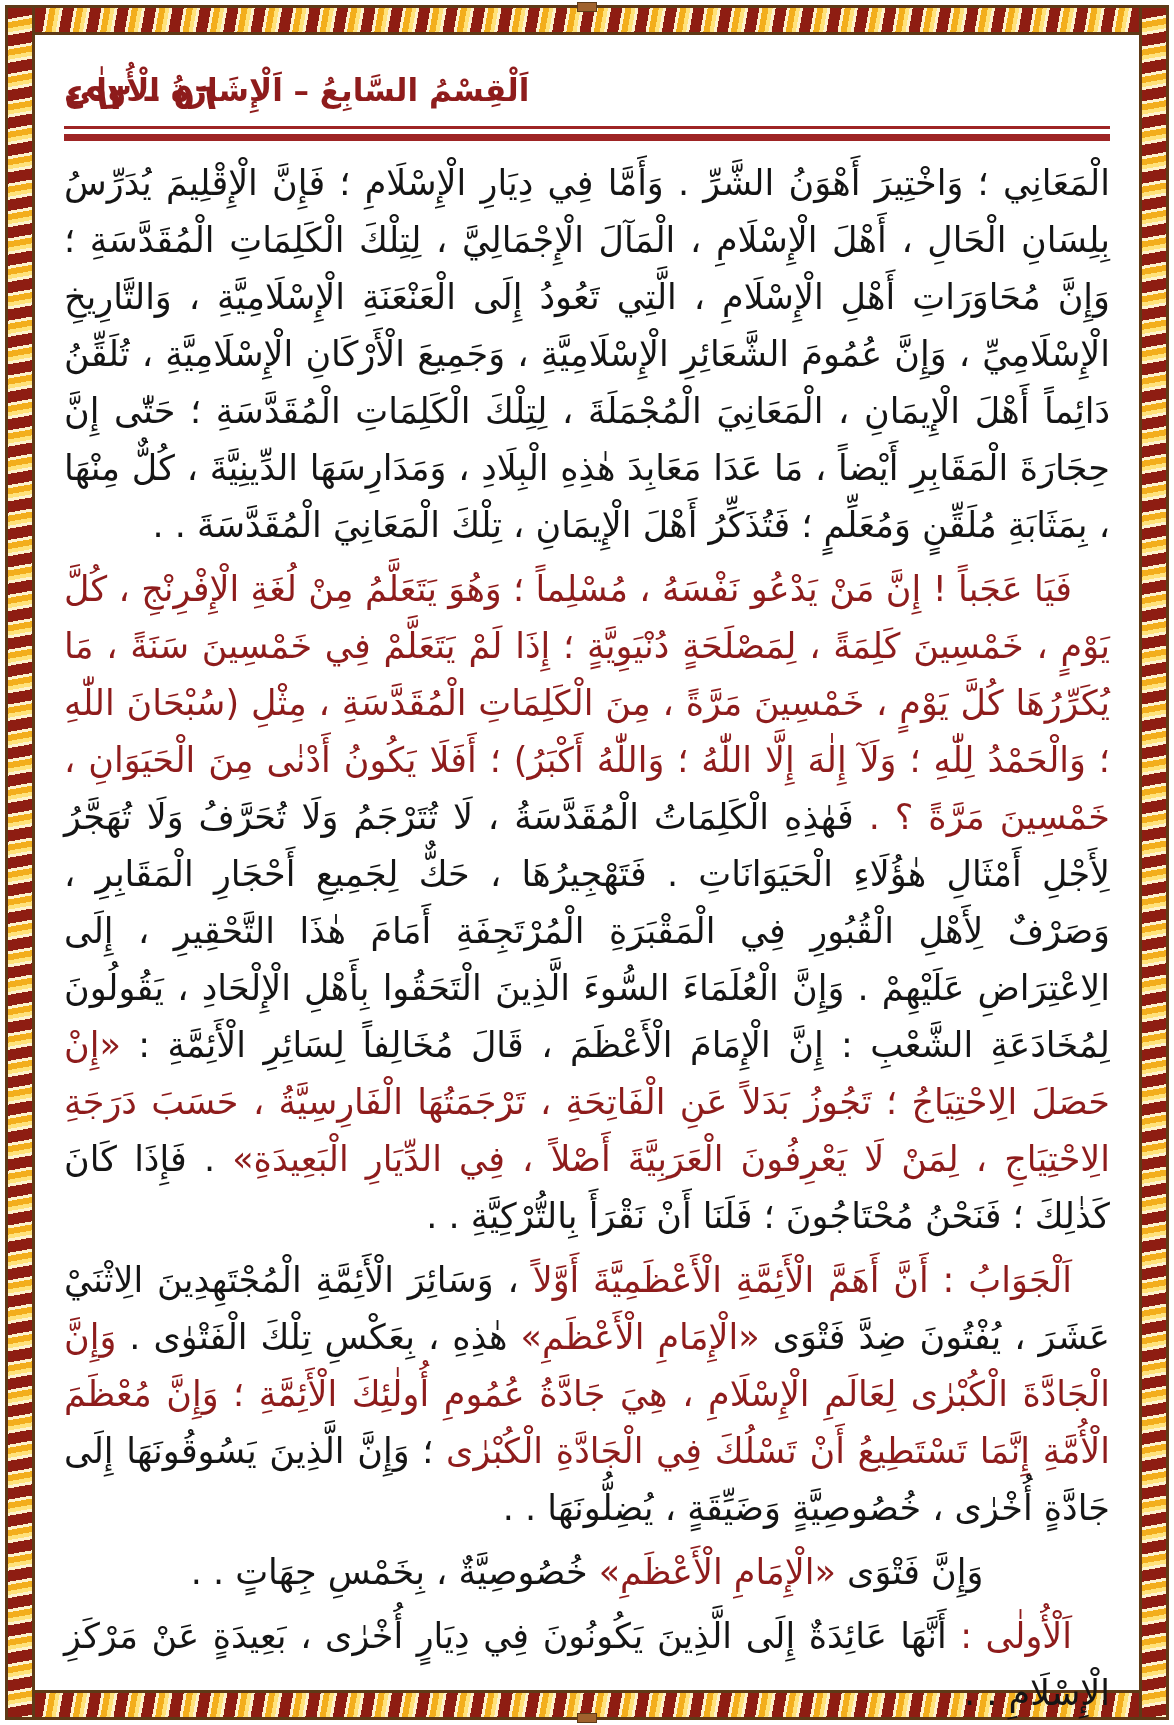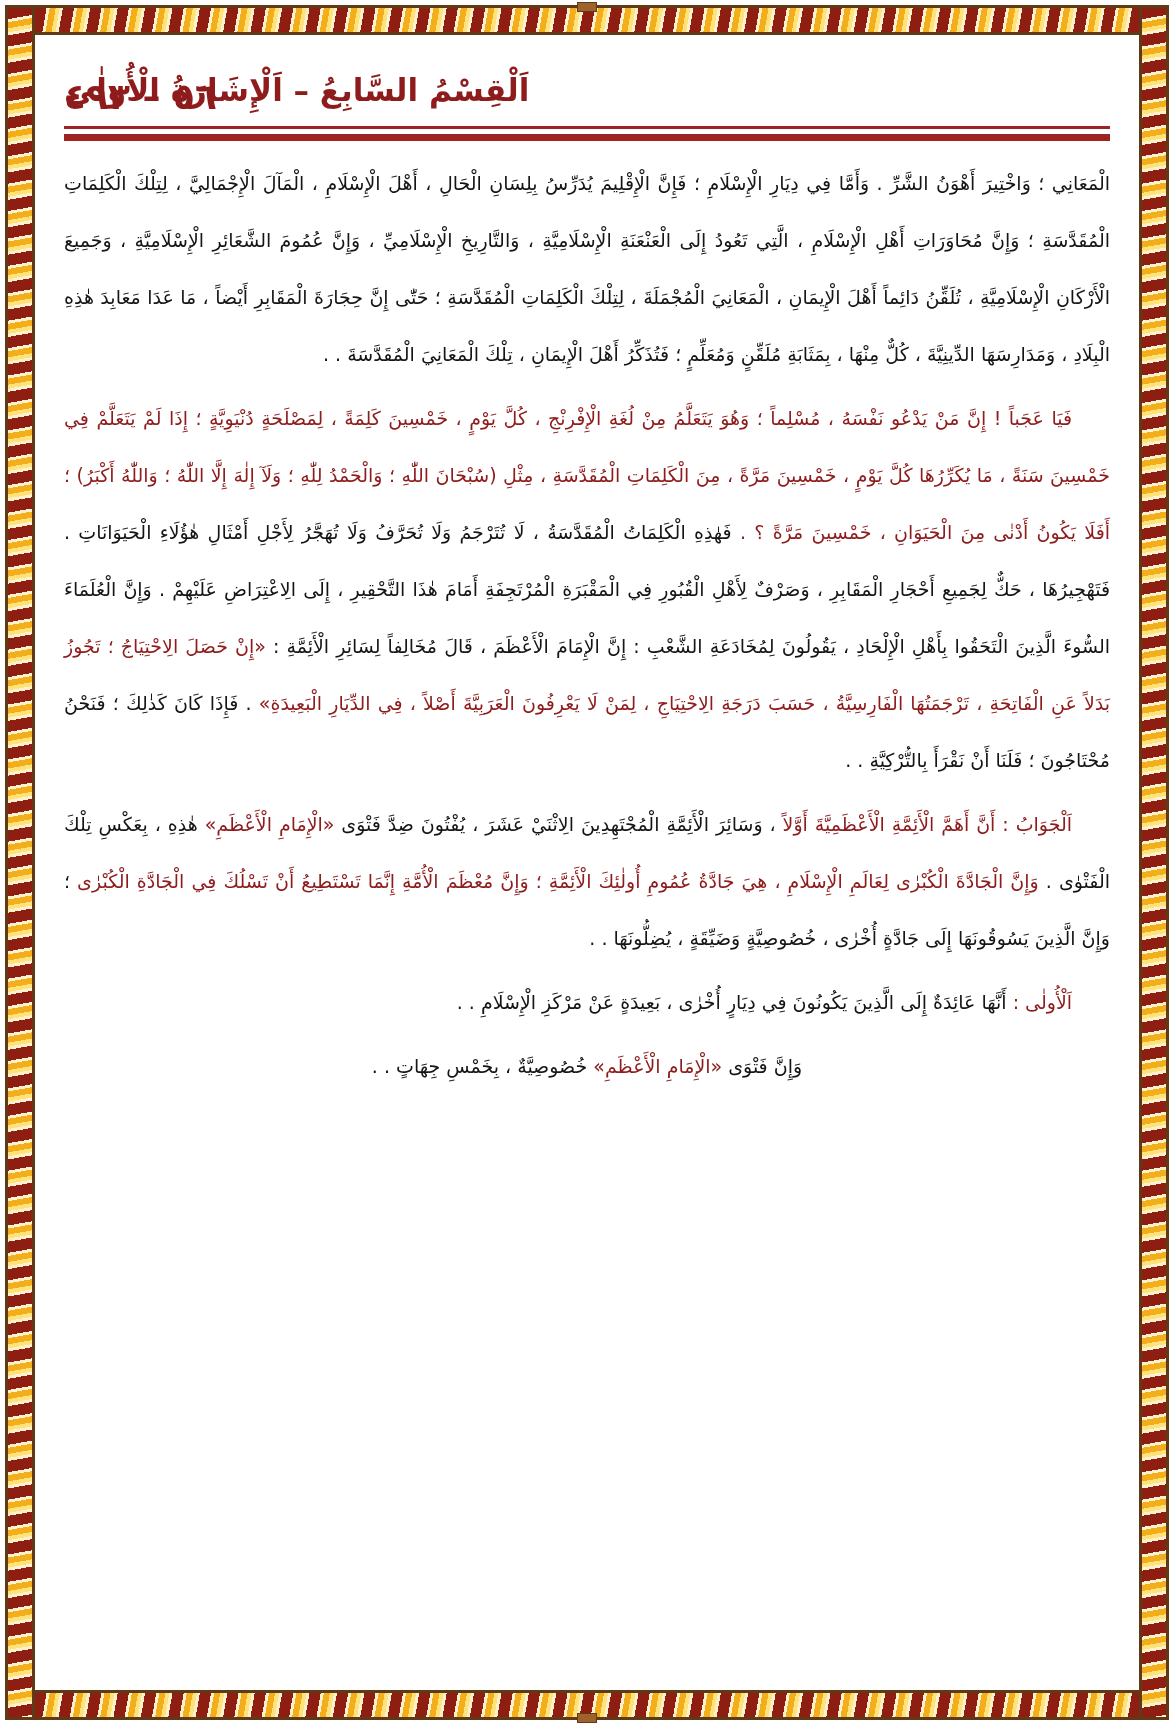--- a/index.html
+++ b/index.html
@@ -81,21 +81,21 @@
   }
   .rule {
     border-top: 3px solid #9e2424;
     border-bottom: 7px solid #9e2424;
     height: 5px;
     margin: 4px 0 14px 0;
   }
   .text-body {
     direction: rtl;
     text-align: justify;
-    font-size: 19px;
+    font-size: 35px;
     line-height: 57px;
     color: #151515;
   }
   .para { margin: 0 0 7px 0; }
   .para.indent { text-indent: 38px; }
   .para.centered { text-align: center; text-indent: 0; }
   .seg-black { color: #151515; font-weight: normal; }
   .seg-red   { color: #8e1c1c; font-weight: normal; }
 </style>
 </head>
@@ -122,19 +122,19 @@
     <div class="rule"></div>
 
     <div class="text-body">
 
       <p class="para"><span class="seg-black">الْمَعَانِي ؛ وَاخْتِيرَ أَهْوَنُ الشَّرِّ . وَأَمَّا فِي دِيَارِ الْإِسْلَامِ ؛ فَإِنَّ الْإِقْلِيمَ يُدَرِّسُ بِلِسَانِ الْحَالِ ، أَهْلَ الْإِسْلَامِ ، الْمَآلَ الْإِجْمَالِيَّ ، لِتِلْكَ الْكَلِمَاتِ الْمُقَدَّسَةِ ؛ وَإِنَّ مُحَاوَرَاتِ أَهْلِ الْإِسْلَامِ ، الَّتِي تَعُودُ إِلَى الْعَنْعَنَةِ الْإِسْلَامِيَّةِ ، وَالتَّارِيخِ الْإِسْلَامِيِّ ، وَإِنَّ عُمُومَ الشَّعَائِرِ الْإِسْلَامِيَّةِ ، وَجَمِيعَ الْأَرْكَانِ الْإِسْلَامِيَّةِ ، تُلَقِّنُ دَائِماً أَهْلَ الْإِيمَانِ ، الْمَعَانِيَ الْمُجْمَلَةَ ، لِتِلْكَ الْكَلِمَاتِ الْمُقَدَّسَةِ ؛ حَتّٰى إِنَّ حِجَارَةَ الْمَقَابِرِ أَيْضاً ، مَا عَدَا مَعَابِدَ هٰذِهِ الْبِلَادِ ، وَمَدَارِسَهَا الدِّينِيَّةَ ، كُلٌّ مِنْهَا ، بِمَثَابَةِ مُلَقِّنٍ وَمُعَلِّمٍ ؛ فَتُذَكِّرُ أَهْلَ الْإِيمَانِ ، تِلْكَ الْمَعَانِيَ الْمُقَدَّسَةَ . .</span></p>
 
       <p class="para indent"><span class="seg-red">فَيَا عَجَباً ! إِنَّ مَنْ يَدْعُو نَفْسَهُ ، مُسْلِماً ؛ وَهُوَ يَتَعَلَّمُ مِنْ لُغَةِ الْإِفْرِنْجِ ، كُلَّ يَوْمٍ ، خَمْسِينَ كَلِمَةً ، لِمَصْلَحَةٍ دُنْيَوِيَّةٍ ؛ إِذَا لَمْ يَتَعَلَّمْ فِي خَمْسِينَ سَنَةً ، مَا يُكَرِّرُهَا كُلَّ يَوْمٍ ، خَمْسِينَ مَرَّةً ، مِنَ الْكَلِمَاتِ الْمُقَدَّسَةِ ، مِثْلِ (سُبْحَانَ اللّٰهِ ؛ وَالْحَمْدُ لِلّٰهِ ؛ وَلَآ إِلٰهَ إِلَّا اللّٰهُ ؛ وَاللّٰهُ أَكْبَرُ) ؛ أَفَلَا يَكُونُ أَدْنٰى مِنَ الْحَيَوَانِ ، خَمْسِينَ مَرَّةً ؟ . </span><span class="seg-black">فَهٰذِهِ الْكَلِمَاتُ الْمُقَدَّسَةُ ، لَا تُتَرْجَمُ وَلَا تُحَرَّفُ وَلَا تُهَجَّرُ لِأَجْلِ أَمْثَالِ هٰؤُلَاءِ الْحَيَوَانَاتِ . فَتَهْجِيرُهَا ، حَكٌّ لِجَمِيعِ أَحْجَارِ الْمَقَابِرِ ، وَصَرْفٌ لِأَهْلِ الْقُبُورِ فِي الْمَقْبَرَةِ الْمُرْتَجِفَةِ أَمَامَ هٰذَا التَّحْقِيرِ ، إِلَى الِاعْتِرَاضِ عَلَيْهِمْ . وَإِنَّ الْعُلَمَاءَ السُّوءَ الَّذِينَ الْتَحَقُوا بِأَهْلِ الْإِلْحَادِ ، يَقُولُونَ لِمُخَادَعَةِ الشَّعْبِ : إِنَّ الْإِمَامَ الْأَعْظَمَ ، قَالَ مُخَالِفاً لِسَائِرِ الْأَئِمَّةِ : </span><span class="seg-red">«إِنْ حَصَلَ الِاحْتِيَاجُ ؛ تَجُوزُ بَدَلاً عَنِ الْفَاتِحَةِ ، تَرْجَمَتُهَا الْفَارِسِيَّةُ ، حَسَبَ دَرَجَةِ الِاحْتِيَاجِ ، لِمَنْ لَا يَعْرِفُونَ الْعَرَبِيَّةَ أَصْلاً ، فِي الدِّيَارِ الْبَعِيدَةِ»</span><span class="seg-black"> . فَإِذَا كَانَ كَذٰلِكَ ؛ فَنَحْنُ مُحْتَاجُونَ ؛ فَلَنَا أَنْ نَقْرَأَ بِالتُّرْكِيَّةِ . .</span></p>
 
       <p class="para indent"><span class="seg-red">اَلْجَوَابُ : أَنَّ أَهَمَّ الْأَئِمَّةِ الْأَعْظَمِيَّةَ أَوَّلاً </span><span class="seg-black">، وَسَائِرَ الْأَئِمَّةِ الْمُجْتَهِدِينَ الِاثْنَيْ عَشَرَ ، يُفْتُونَ ضِدَّ فَتْوَى </span><span class="seg-red">«الْإِمَامِ الْأَعْظَمِ»</span><span class="seg-black"> هٰذِهِ ، بِعَكْسِ تِلْكَ الْفَتْوٰى . </span><span class="seg-red">وَإِنَّ الْجَادَّةَ الْكُبْرٰى لِعَالَمِ الْإِسْلَامِ ، هِيَ جَادَّةُ عُمُومِ أُولٰئِكَ الْأَئِمَّةِ ؛ وَإِنَّ مُعْظَمَ الْأُمَّةِ إِنَّمَا تَسْتَطِيعُ أَنْ تَسْلُكَ فِي الْجَادَّةِ الْكُبْرٰى </span><span class="seg-black">؛ وَإِنَّ الَّذِينَ يَسُوقُونَهَا إِلَى جَادَّةٍ أُخْرٰى ، خُصُوصِيَّةٍ وَضَيِّقَةٍ ، يُضِلُّونَهَا . .</span></p>
 
+      <p class="para centered"><span class="seg-black">وَإِنَّ فَتْوَى </span><span class="seg-red">«الْإِمَامِ الْأَعْظَمِ»</span><span class="seg-black"> خُصُوصِيَّةٌ ، بِخَمْسِ جِهَاتٍ . .</span></p>
+
       <p class="para indent"><span class="seg-red">اَلْأُولٰى : </span><span class="seg-black">أَنَّهَا عَائِدَةٌ إِلَى الَّذِينَ يَكُونُونَ فِي دِيَارٍ أُخْرٰى ، بَعِيدَةٍ عَنْ مَرْكَزِ الْإِسْلَامِ . .</span></p>
-
-      <p class="para centered"><span class="seg-black">وَإِنَّ فَتْوَى </span><span class="seg-red">«الْإِمَامِ الْأَعْظَمِ»</span><span class="seg-black"> خُصُوصِيَّةٌ ، بِخَمْسِ جِهَاتٍ . .</span></p>
 
     </div>
   </div>
 </div>
 
 </body></html>

